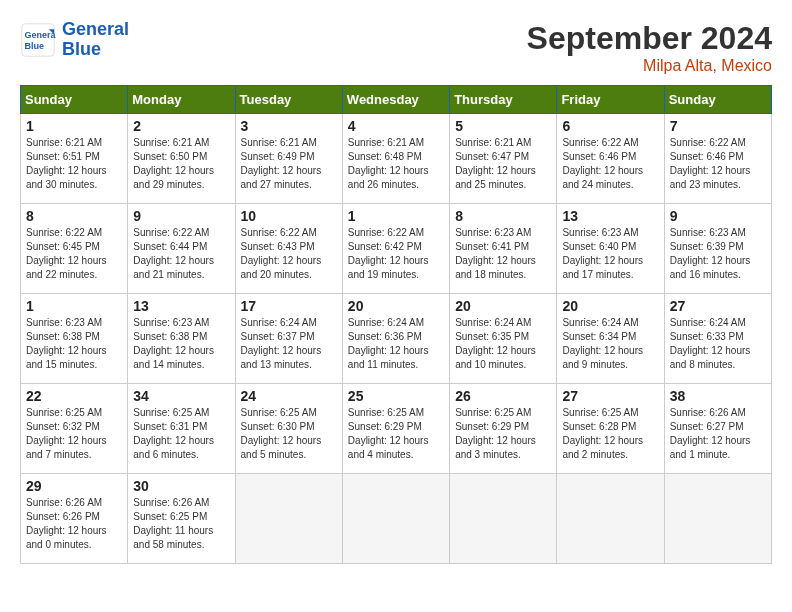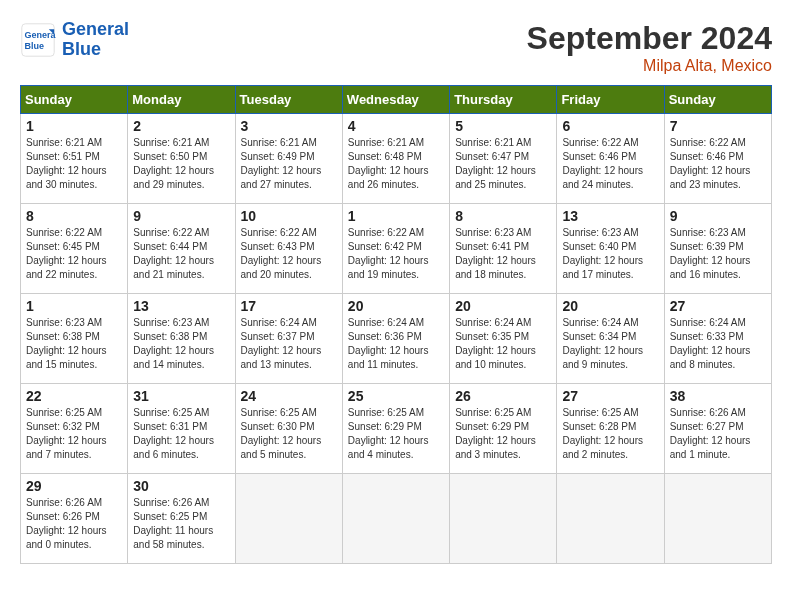--- a/index.html
+++ b/index.html
@@ -273,21 +273,21 @@
       </tr>
       <tr>
         <td>
           <span class="day-num">22</span>
           <div class="day-info" style="white-space: pre-line;">Sunrise: 6:25 AM
 Sunset: 6:32 PM
 Daylight: 12 hours
 and 7 minutes.</div>
         </td>
         <td>
-          <span class="day-num">31</span>
+          <span class="day-num">34</span>
           <div class="day-info" style="white-space: pre-line;">Sunrise: 6:25 AM
 Sunset: 6:31 PM
 Daylight: 12 hours
 and 6 minutes.</div>
         </td>
         <td>
           <span class="day-num">24</span>
           <div class="day-info" style="white-space: pre-line;">Sunrise: 6:25 AM
 Sunset: 6:30 PM
 Daylight: 12 hours

